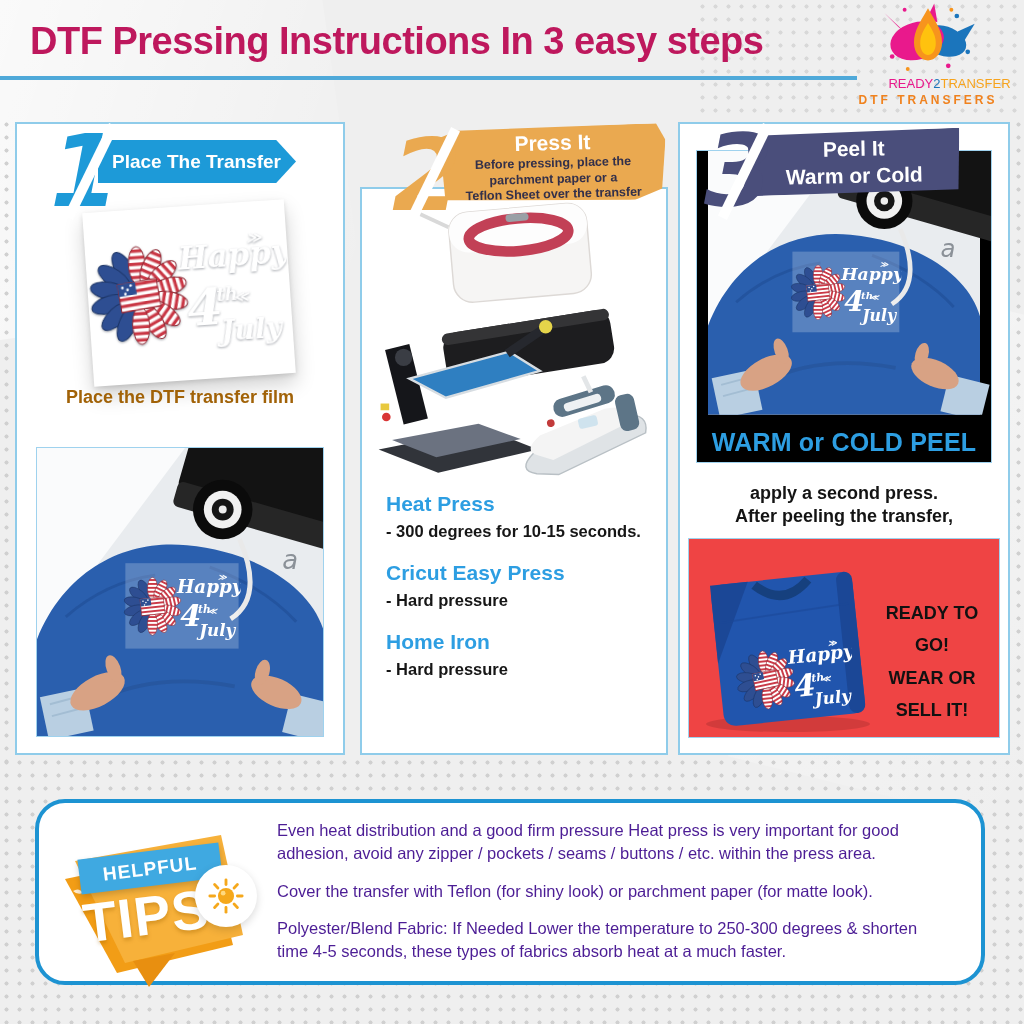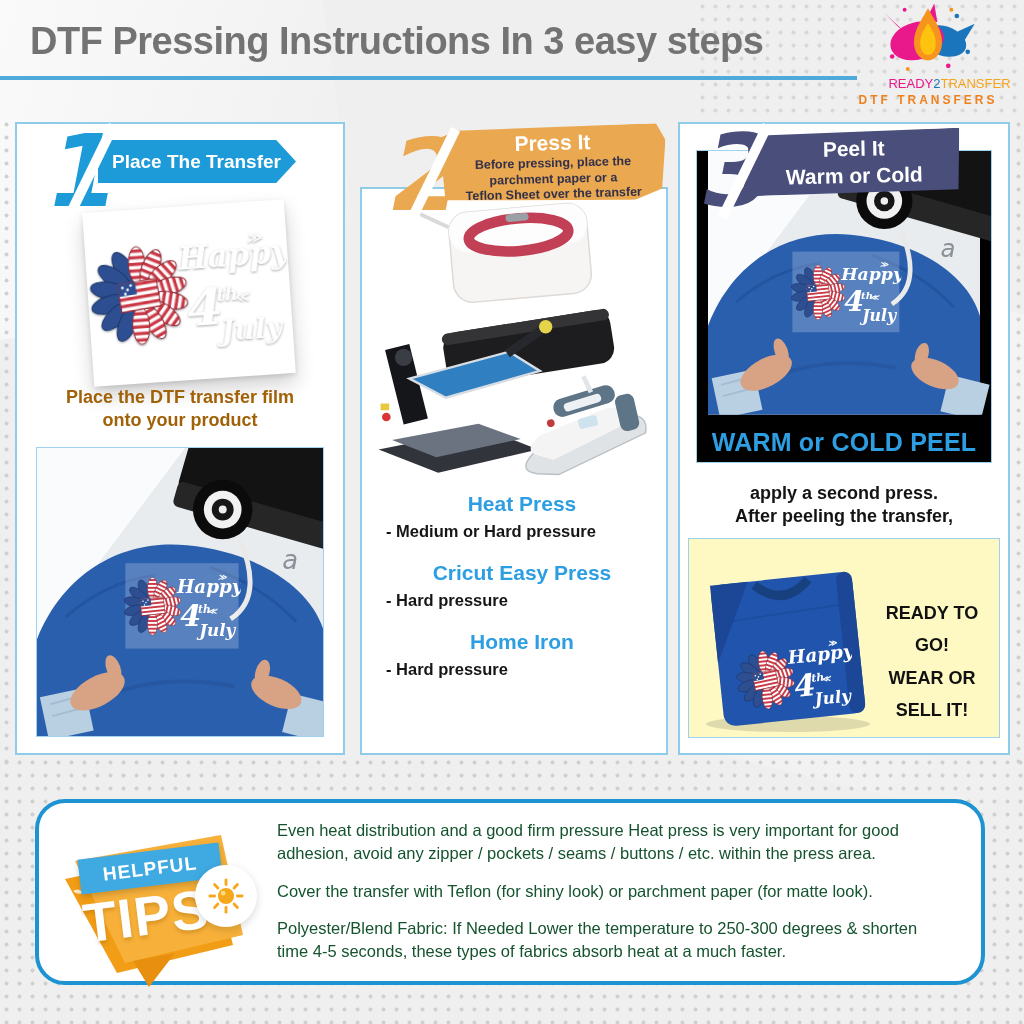--- a/index.html
+++ b/index.html
@@ -22,21 +22,21 @@
     z-index:0;
   }
   .dots-left   { left:0; top:118px; width:16px; height:650px; }
   .dots-right  { left:1012px; top:118px; width:12px; height:650px; }
   .dots-toplogo{ left:696px; top:0; width:328px; height:114px; opacity:.75; }
   .dots-bottom { left:0; top:756px; width:1024px; height:268px; }
 
   
   .title {
     position:absolute; left:30px; top:20px; width:820px;
-    font-size:38px; font-weight:800; letter-spacing:-0.5px; color:#737373;
+    font-size:38px; font-weight:800; letter-spacing:-0.5px; color:#be185d;
     z-index:3;
   }
   .title-underline { position:absolute; left:0; top:76px; width:857px; height:4px; background:#4fa9d9; z-index:3; }
 
   .logo { position:absolute; right:12px; top:2px; width:168px; text-align:center; z-index:3; }
   .logo .splash { width:112px; height:74px; margin:0 auto; display:block; }
   .brandline { font-size:13px; font-weight:400; letter-spacing:0; white-space:nowrap;margin-left:43px; }
   .brand-ready { color:#e9198c; }
   .brand-2 { color:#1b75bc; }
   .brand-transfer { color:#f7a31c; }
@@ -96,43 +96,43 @@
     font-size:18px; font-weight:700; color:#a16207; line-height:1.3; z-index:2; }
   .photobox1 { position:absolute; left:36px; top:447px; width:288px; height:290px;
     border:1px solid #9fd2ee; overflow:hidden; z-index:2; }
   .photobox1 svg, .photobox3 svg { width:100%; height:100%; display:block; }
 
   
   .machines { position:absolute; left:372px; top:200px; width:284px; height:288px; z-index:2; }
   .machines svg { width:100%; height:100%; }
   .specs { position:absolute; left:386px; top:492px; width:272px; z-index:2; }
   .spec { margin-bottom:17px; }
-  .spec-name { color:#2d9ee2; font-size:21px; font-weight:800; margin-bottom:3px;text-align:center; }
+  .spec-name { color:#2d9ee2; font-size:21px; font-weight:800; margin-bottom:3px; }
   .spec-line { color:#161616; font-size:16.5px; font-weight:700; line-height:1.5; }
 
   
   .photobox3 { position:absolute; left:696px; top:150px; width:296px; height:313px;
     border:1px solid #9fd2ee; background:#000000; z-index:2; }
   .photobox3 .ph { width:100%; height:272px; overflow:hidden; }
   .peel-label { width:100%; height:39px; display:flex; align-items:center; justify-content:center;
     color:#2d9ee2; font-size:25px; font-weight:800; letter-spacing:.2px; }
   .caption3 { position:absolute; left:690px; top:482px; width:308px; text-align:center;
     font-size:18px; font-weight:700; color:#141414; line-height:1.3; z-index:2; }
   .readybox { position:absolute; left:688px; top:538px; width:312px; height:200px;
-    border:1px solid #9fd2ee; background:#fef9c3; z-index:2; }
+    border:1px solid #9fd2ee; background:#ef4444; z-index:2; }
   .folded { position:absolute; left:4px; top:24px; width:190px; height:172px; }
   .folded svg { width:100%; height:100%; }
   .readytext { position:absolute; right:4px; top:58px; width:126px; text-align:center;
     font-size:18px; font-weight:800; color:#111; line-height:1.8; }
 
   
   .tipsbox { position:absolute; left:35px; top:799px; width:950px; height:186px;
     background:#ffffff; border:4px solid #1d93d2; border-radius:30px; z-index:2; }
   .tips-paras { padding:16px 38px 0 238px; }
-  .tips-paras p { font-size:16.5px; font-weight:500; color:#14532d; line-height:1.38; margin-bottom:15px; }
+  .tips-paras p { font-size:16.5px; font-weight:500; color:#4c1d95; line-height:1.38; margin-bottom:15px; }
 
   .badge { position:absolute; left:24px; top:24px; width:196px; height:160px; }
   .badge svg.shape { position:absolute; inset:0; width:100%; height:100%; }
   .helpful { position:absolute; left:16px; top:24px; width:142px; height:35px;
     background:#3fa9e1; transform:rotate(-7deg); color:#fff; font-size:19px; font-weight:800;
     letter-spacing:1px; display:flex; align-items:center; justify-content:center;
     box-shadow:0 3px 6px rgba(0,0,0,.18); }
   .tips-word { position:absolute; left:20px; top:57px; transform:rotate(-7deg);
     color:#fff; font-size:55px; font-weight:800; letter-spacing:1px;
     text-shadow:0 3px 4px rgba(160,100,0,.35); }
@@ -340,21 +340,20 @@
 <div class="numeral numeral1"><span>1</span><span class="slash"></span></div>
 <div class="ribbon1">Place The Transfer</div>
 
 <div class="sheet">
   <svg viewBox="0 0 210 150">
       <use href="#design"></use>
     </svg>
 </div>
 <div class="caption1">
   <div>Place the DTF transfer film</div>
-  <div>onto your product</div>
 </div>
 <div class="photobox1">
   <svg viewBox="0 0 290 290" preserveAspectRatio="xMidYMid slice">
       <use href="#pressPhoto"></use>
     </svg>
 </div>
 
 <div class="numeral numeral2"><span>2</span><span class="slash"></span></div>
 <div class="banner2">
   <div class="bt">Press It</div>
@@ -365,21 +364,21 @@
   </div>
 </div>
 <div class="machines">
   <svg viewBox="0 0 290 300">
       <use href="#machines"></use>
     </svg>
 </div>
 <div class="specs">
   <div class="spec">
     <div class="spec-name">Heat Press</div>
-    <div class="spec-line">- Medium or Hard pressure</div>
+    <div class="spec-line">- 300 degrees for 10-15 seconds.</div>
   </div>
   <div class="spec">
     <div class="spec-name">Cricut Easy Press</div>
     <div class="spec-line">- Hard pressure</div>
   </div>
   <div class="spec">
     <div class="spec-name">Home Iron</div>
     <div class="spec-line">- Hard pressure</div>
   </div>
 </div>

